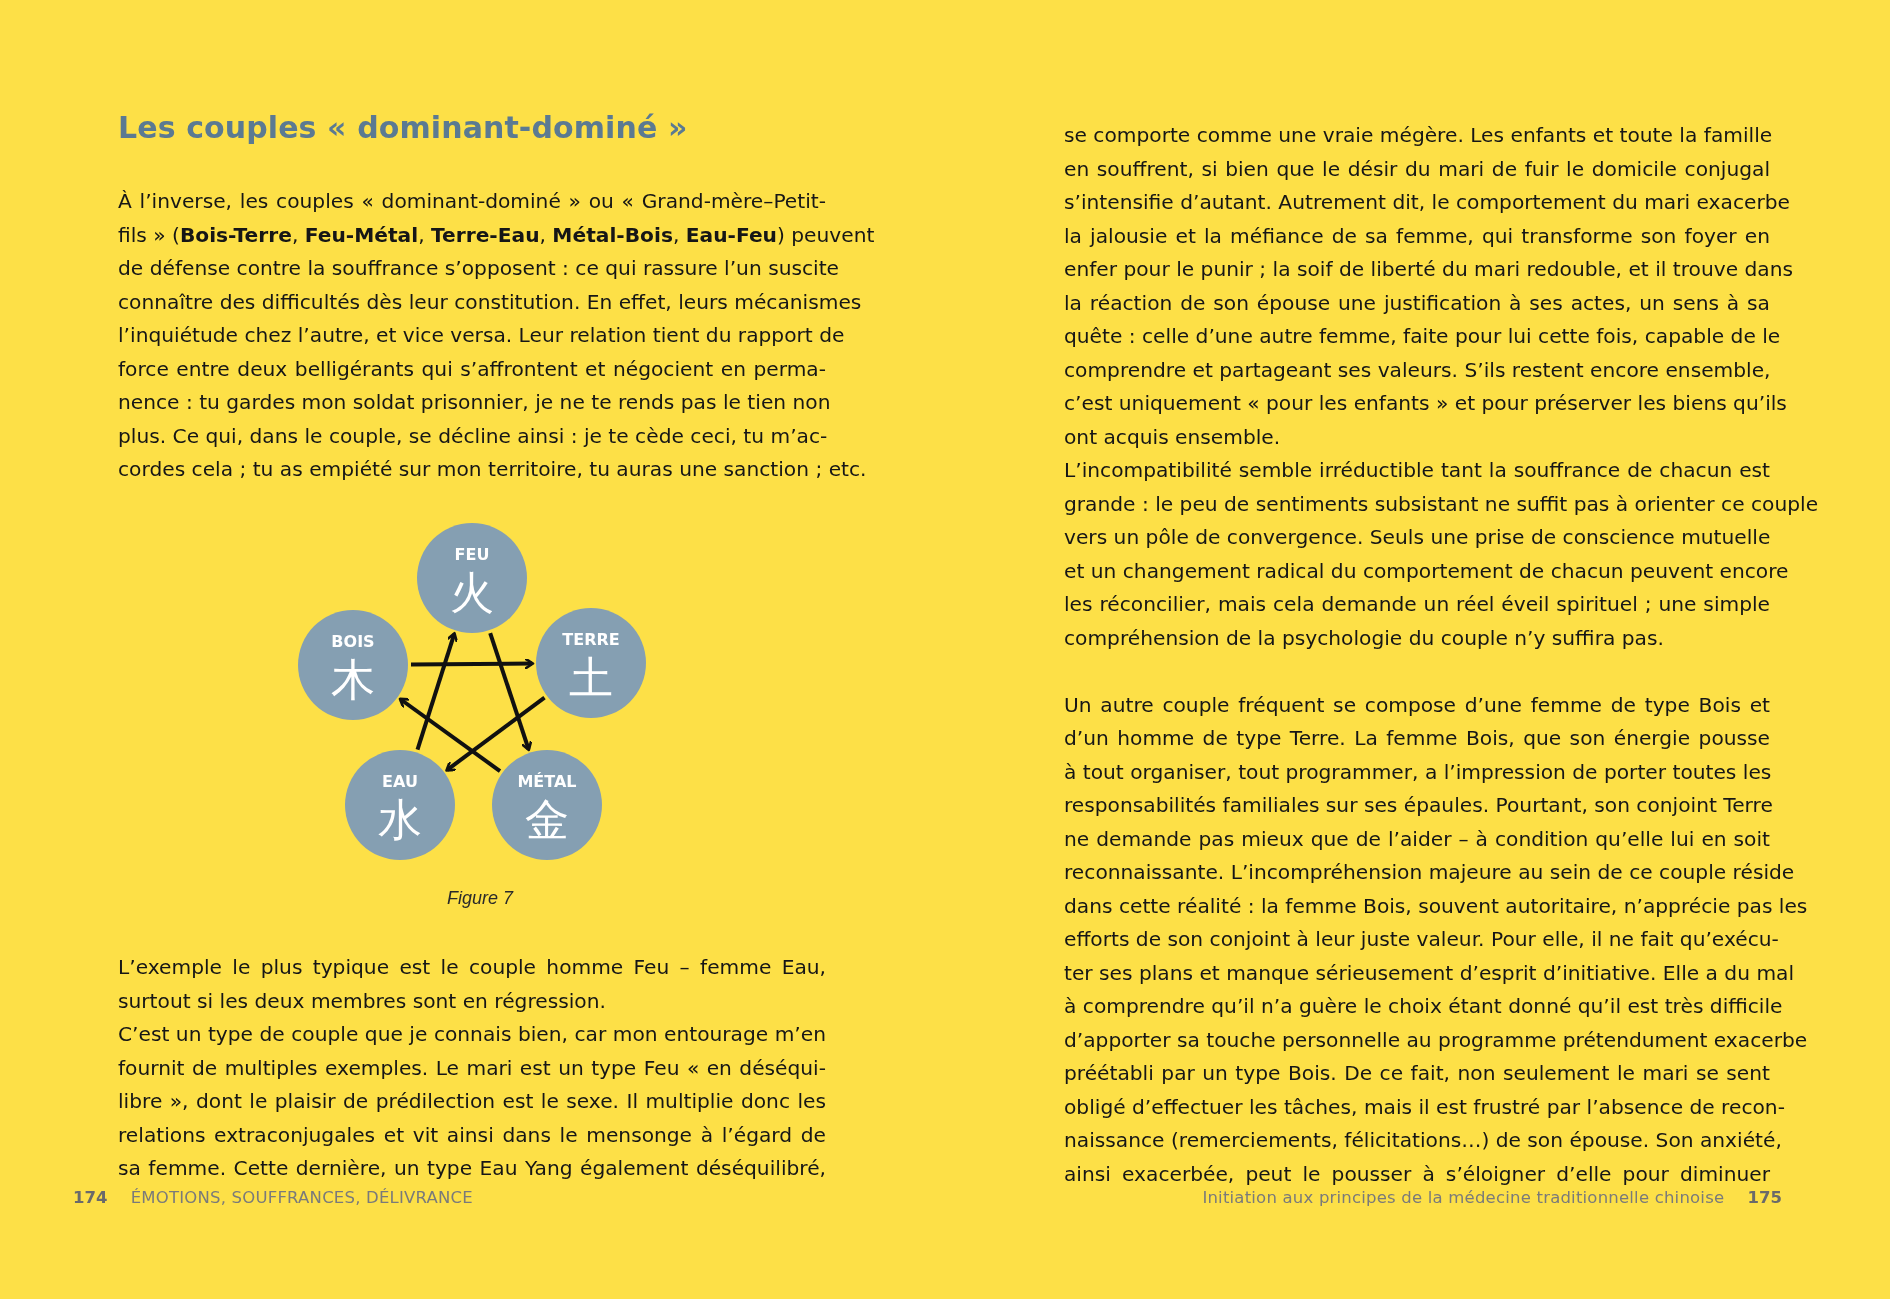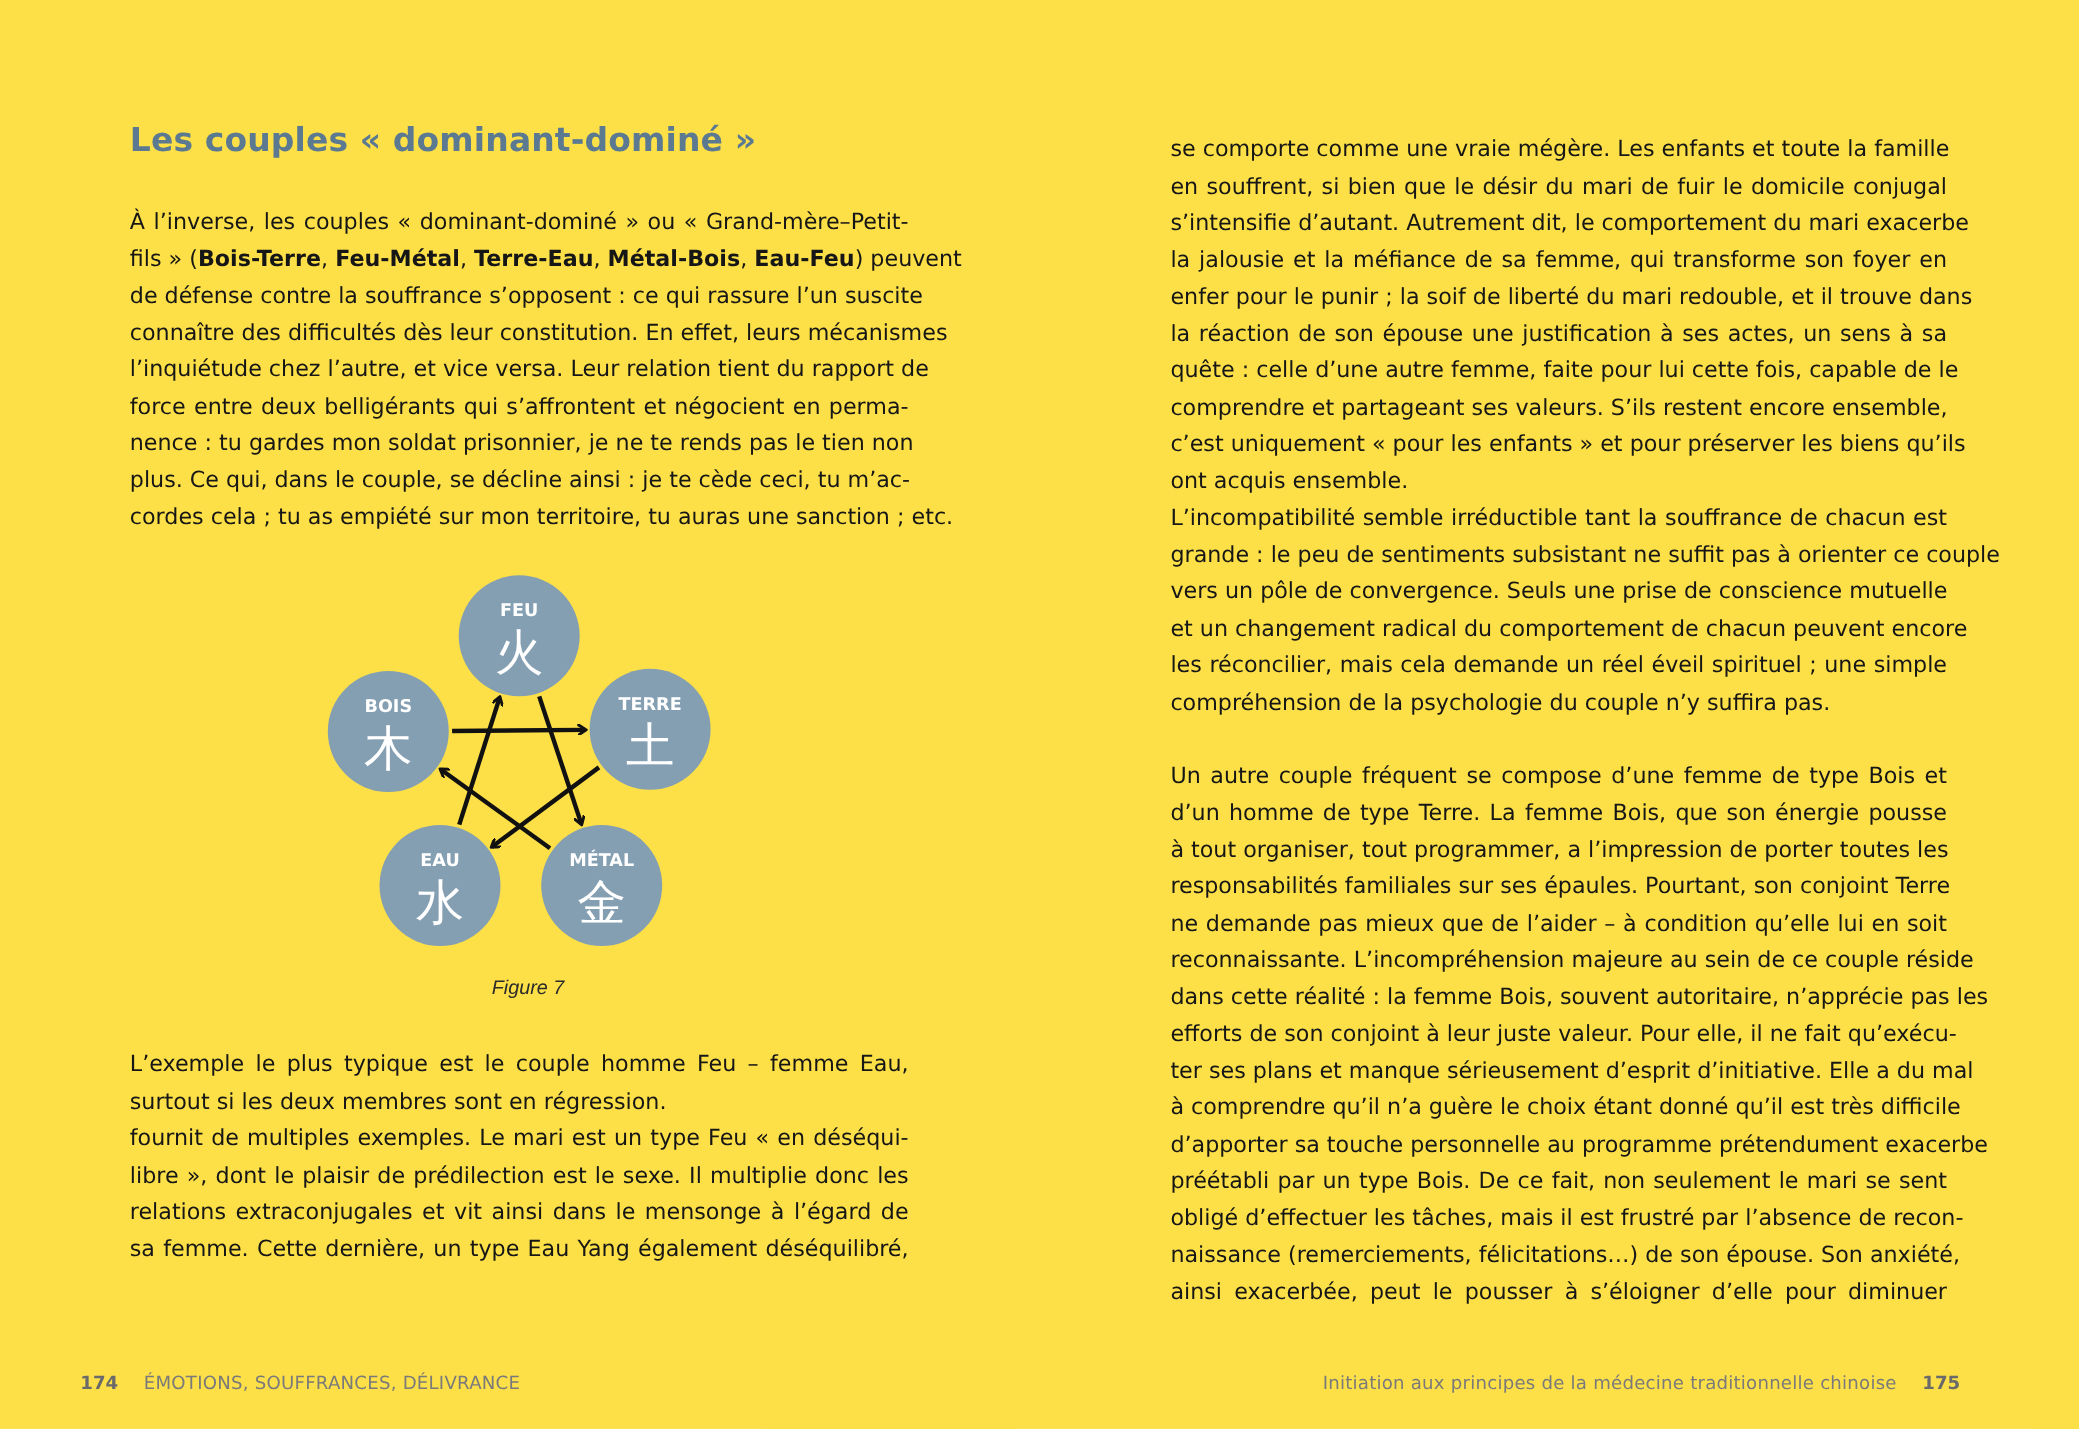--- a/index.html
+++ b/index.html
@@ -24,21 +24,21 @@
   .line.last { text-align-last: left; }
   .line.blank { height: 33.5px; }
   .line b { font-weight: bold; }
 
   .figure { position: absolute; left: 290px; top: 520px; width: 380px; height: 400px; }
   .figure svg { position: absolute; left: 0; top: 0; }
   .figcaption { position: absolute; left: 0; width: 380px; top: 368px; text-align: center;
                 font-family: Liberation Sans, sans-serif; font-style: italic; font-size: 18px;
                 color: #2a2a2a; }
 
-  .footer { position: absolute; top: 1248px; font-size: 16.5px; color: #7a7a7a; white-space: nowrap; }
+  .footer { position: absolute; top: 1188px; font-size: 16.5px; color: #7a7a7a; white-space: nowrap; }
   .footer-left { left: 73px; }
   .footer-right { right: 108px; }
   .pagenum { font-weight: bold; color: #6a6a6a; }
   .footer-left .pagenum { margin-right: 18px; }
   .footer-right .pagenum { margin-left: 18px; }
   .running { letter-spacing: 0.2px; }
 </style>
 </head>
 <body>
 
@@ -100,20 +100,21 @@
             <line x1="210.0" y1="251.1" x2="110.8" y2="179.5" stroke="#111111" stroke-width="4" marker-end="url(#arrowhead)"></line>
             <line x1="127.5" y1="229.7" x2="164.2" y2="114.2" stroke="#111111" stroke-width="4" marker-end="url(#arrowhead)"></line>
           </g>
       </svg>
       <div class="figcaption">Figure 7</div>
     </div>
 
     <div class="col col-left-2" id="para2">
         <span class="line"><span>L’exemple le plus typique est le couple homme Feu – femme Eau,</span></span>
         <span class="line last"><span>surtout si les deux membres sont en régression.</span></span>
+        <span class="line"><span>C’est un type de couple que je connais bien, car mon entourage m’en</span></span>
         <span class="line"><span>fournit de multiples exemples. Le mari est un type Feu « en déséqui-</span></span>
         <span class="line"><span>libre », dont le plaisir de prédilection est le sexe. Il multiplie donc les</span></span>
         <span class="line"><span>relations extraconjugales et vit ainsi dans le mensonge à l’égard de</span></span>
         <span class="line"><span>sa femme. Cette dernière, un type Eau Yang également déséquilibré,</span></span>
       </div>
 
     <div class="footer footer-left">
       <span class="pagenum">174</span>
       <span class="running">ÉMOTIONS, SOUFFRANCES, DÉLIVRANCE</span>
     </div>

